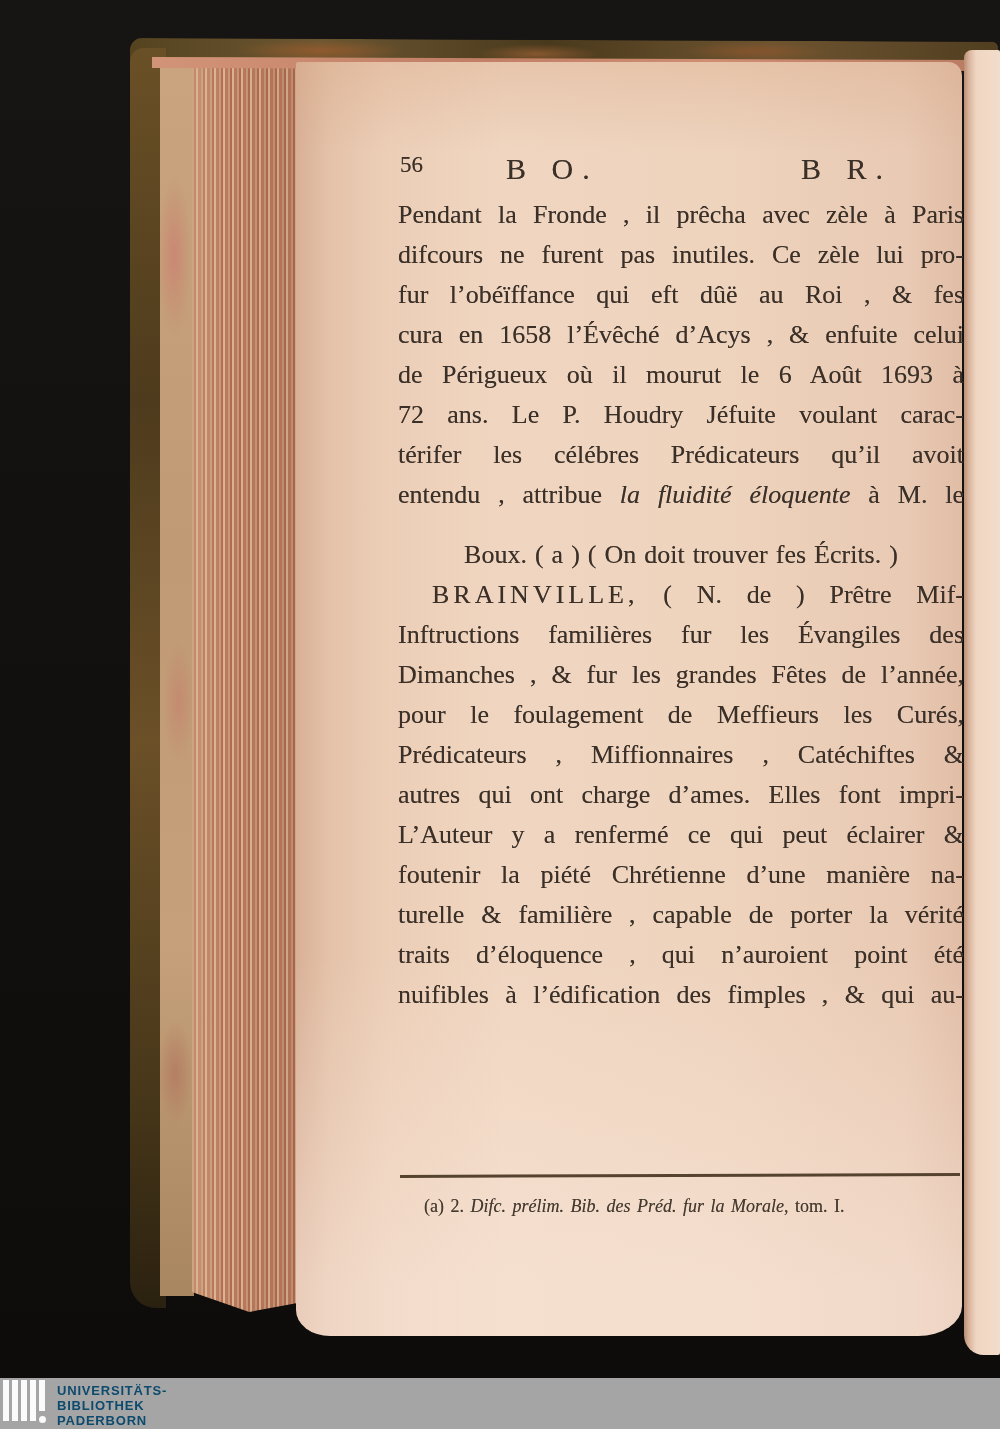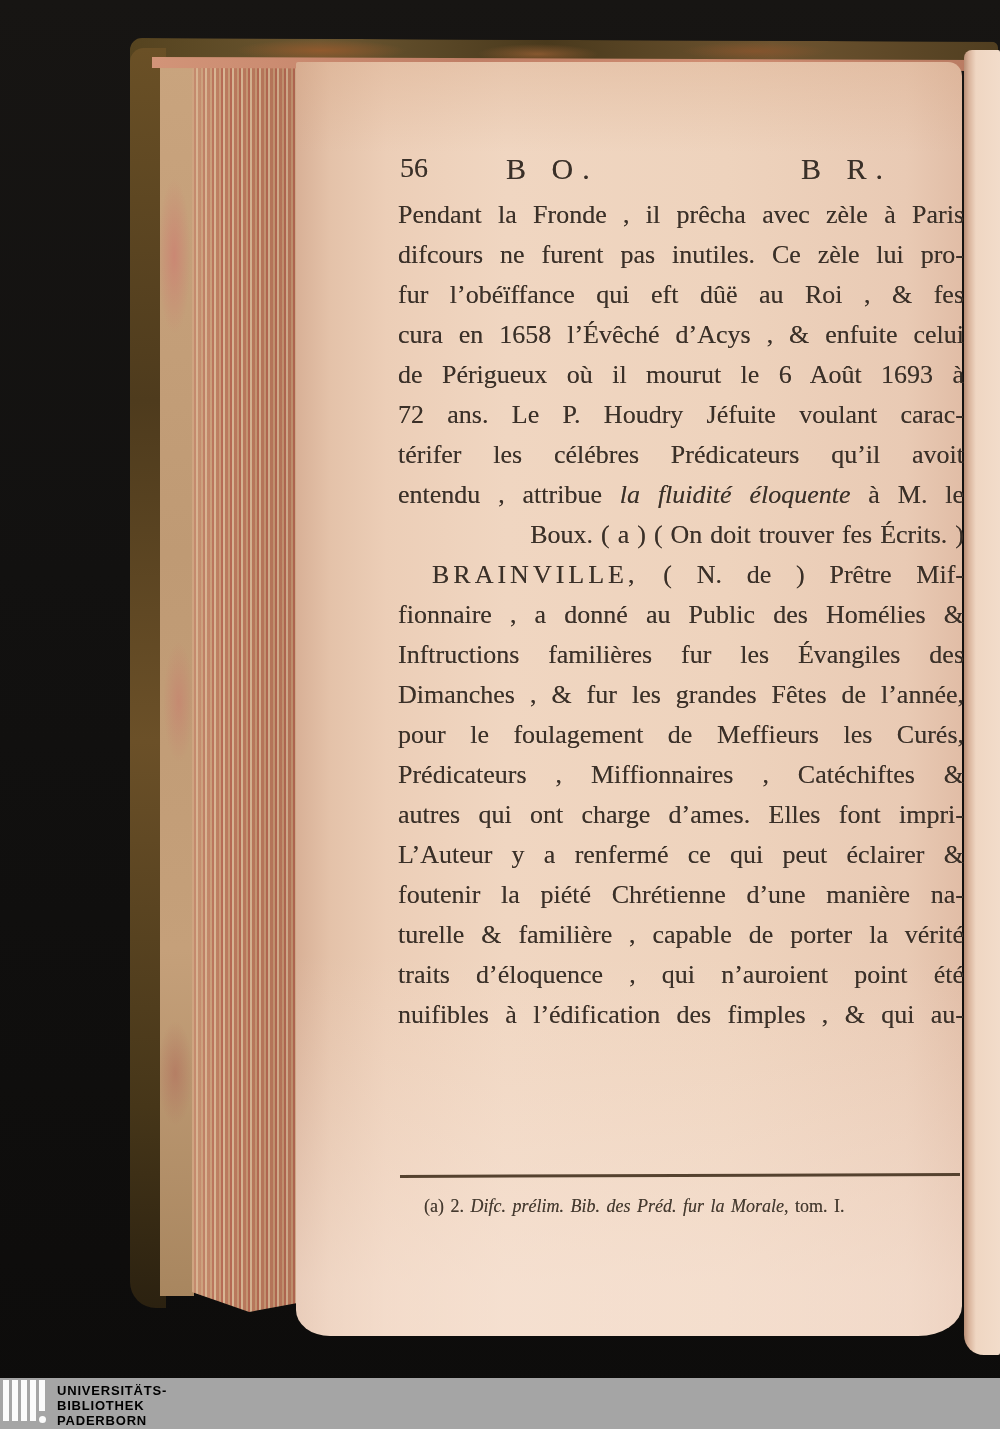--- a/index.html
+++ b/index.html
@@ -35,43 +35,43 @@
     border-radius:2px 14px 44px 34px / 2px 14px 30px 26px;
     background:
       linear-gradient(180deg,rgba(214,166,132,.35) 0,rgba(214,166,132,0) 90px,rgba(255,245,238,0) 70%,rgba(250,233,222,.5) 96%),
       linear-gradient(90deg,#d8b096 0,#e4c2a9 34px,#ecceb7 90px,#f0d6c1 210px,#eed3bd 430px,#e9cab4 610px,#e1bda6 666px);}
   .next-page{position:absolute;left:964px;top:50px;width:36px;height:1305px;
     border-radius:8px 2px 2px 20px;
     background:linear-gradient(90deg,#b98e75 0,#d9b49c 5px,#efd6c2 12px,#f2dcca 100%);}
   
   .text-block{position:absolute;left:398px;top:150px;width:566px;color:#3a3028;
     text-shadow:0 0 .6px rgba(58,48,40,.55);}
-  .pagenum{position:absolute;left:2px;top:2px;font-size:28px;}
+  .pagenum{position:absolute;left:2px;top:2px;font-size:23px;}
   .head{position:absolute;top:2px;font-size:30px;letter-spacing:9px;}
   .head.l{left:108px;} .head.r{left:392px;margin-left:11px;}
   #lines{position:absolute;left:0;top:50px;width:566px;}
   .line{height:40px;font-size:26px;word-spacing:1.5px;text-align:justify;
         text-align-last:justify;overflow:hidden;}
   .line::after{content:"";display:inline-block;width:100%;height:0;}
-  .line.nojust{text-align:right;text-align-last:auto;}
+  .line.nojust{text-align:center;text-align-last:auto;margin-top:20px;}
   .line.nojust::after{content:none;}
   .it{font-style:italic;}
   .spd{letter-spacing:4px;}
   .rule{position:absolute;left:2px;top:1024px;width:560px;height:2.5px;background:#55422f;
         transform:rotate(-.2deg);}
   .footnote{position:absolute;left:26px;top:1046px;width:540px;font-size:18px;
         word-spacing:2px;color:#453a2f;}
   
   .banner{position:absolute;left:0;top:1378px;width:1000px;height:51px;background:#a5a5a5;}
   .bars{position:absolute;left:3px;top:2px;width:46px;height:47px;}
   .bar{position:absolute;top:0;width:6px;height:41px;background:#fbfbfb;}
   .bar.b5{height:31px;}
   .dot{position:absolute;left:36px;top:36px;width:7px;height:7px;border-radius:50%;background:#fbfbfb;}
   .banner-text{position:absolute;left:57px;top:5px;font-family:"Liberation Sans","DejaVu Sans",sans-serif;
-    font-weight:bold;font-size:13px;line-height:15px;letter-spacing:.8px;color:#000000;}
+    font-weight:bold;font-size:13px;line-height:15px;letter-spacing:.8px;color:#0c4a6e;}
 </style>
 </head>
 <body>
 
 <div class="stage">
 
   <div class="top-edge"></div>
   <div class="binding"></div>
   <div class="torn"></div>
   <div class="stripes"></div>
@@ -87,21 +87,20 @@
         <div class="line"><span>Pendant la Fronde , il prêcha avec zèle à Paris</span></div>
         <div class="line"><span>difcours ne furent pas inutiles. Ce zèle lui pro-</span></div>
         <div class="line"><span>fur l’obéïffance qui eft dûë au Roi , &amp; fes</span></div>
         <div class="line"><span>cura en 1658 l’Évêché d’Acys , &amp; enfuite celui</span></div>
         <div class="line"><span>de Périgueux où il mourut le 6 Août 1693 à</span></div>
         <div class="line"><span>72 ans. Le P. Houdry Jéfuite voulant carac-</span></div>
         <div class="line"><span>térifer les célébres Prédicateurs qu’il avoit</span></div>
         <div class="line"><span>entendu , attribue </span><span class="it">la fluidité éloquente</span><span> à M. le</span></div>
         <div class="line nojust"><span>Boux. ( a )  ( On doit trouver fes Écrits. )</span></div>
         <div class="line" style="text-indent: 34px;"><span class="spd">BRAINVILLE,</span><span> ( N. de ) Prêtre Mif-</span></div>
-        <div class="line"><span>fionnaire , a donné au Public des Homélies &amp;</span></div>
         <div class="line"><span>Inftructions familières fur les Évangiles des</span></div>
         <div class="line"><span>Dimanches , &amp; fur les grandes Fêtes de l’année,</span></div>
         <div class="line"><span>pour le foulagement de Meffieurs les Curés,</span></div>
         <div class="line"><span>Prédicateurs , Miffionnaires , Catéchiftes &amp;</span></div>
         <div class="line"><span>autres qui ont charge d’ames. Elles font impri-</span></div>
         <div class="line"><span>L’Auteur y a renfermé ce qui peut éclairer &amp;</span></div>
         <div class="line"><span>foutenir la piété Chrétienne d’une manière na-</span></div>
         <div class="line"><span>turelle &amp; familière , capable de porter la vérité</span></div>
         <div class="line"><span>traits d’éloquence , qui n’auroient point été</span></div>
         <div class="line"><span>nuifibles à l’édification des fimples , &amp; qui au-</span></div>

